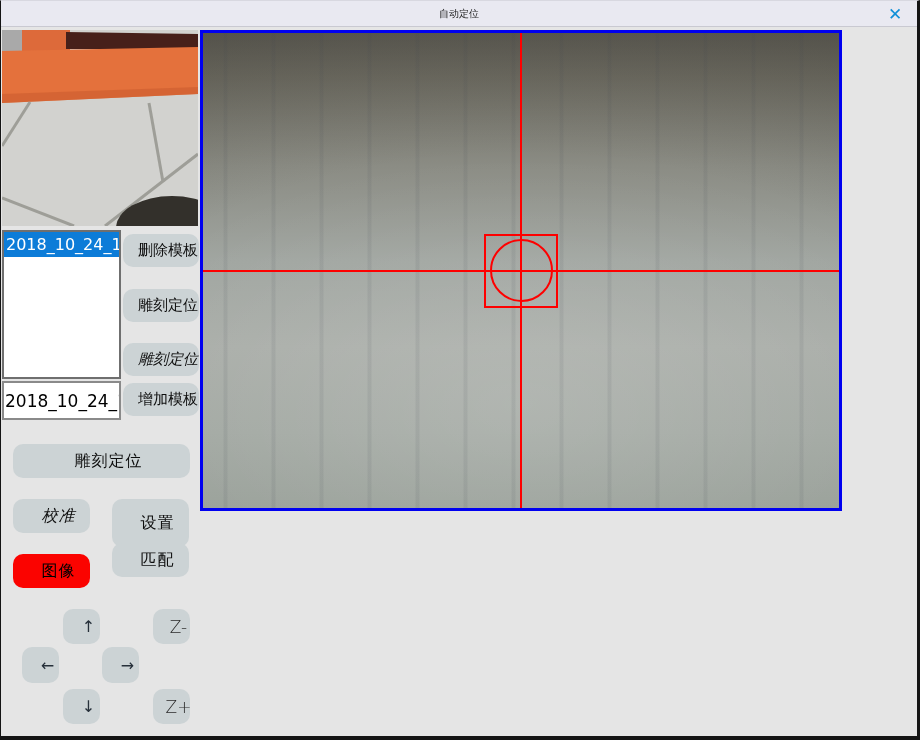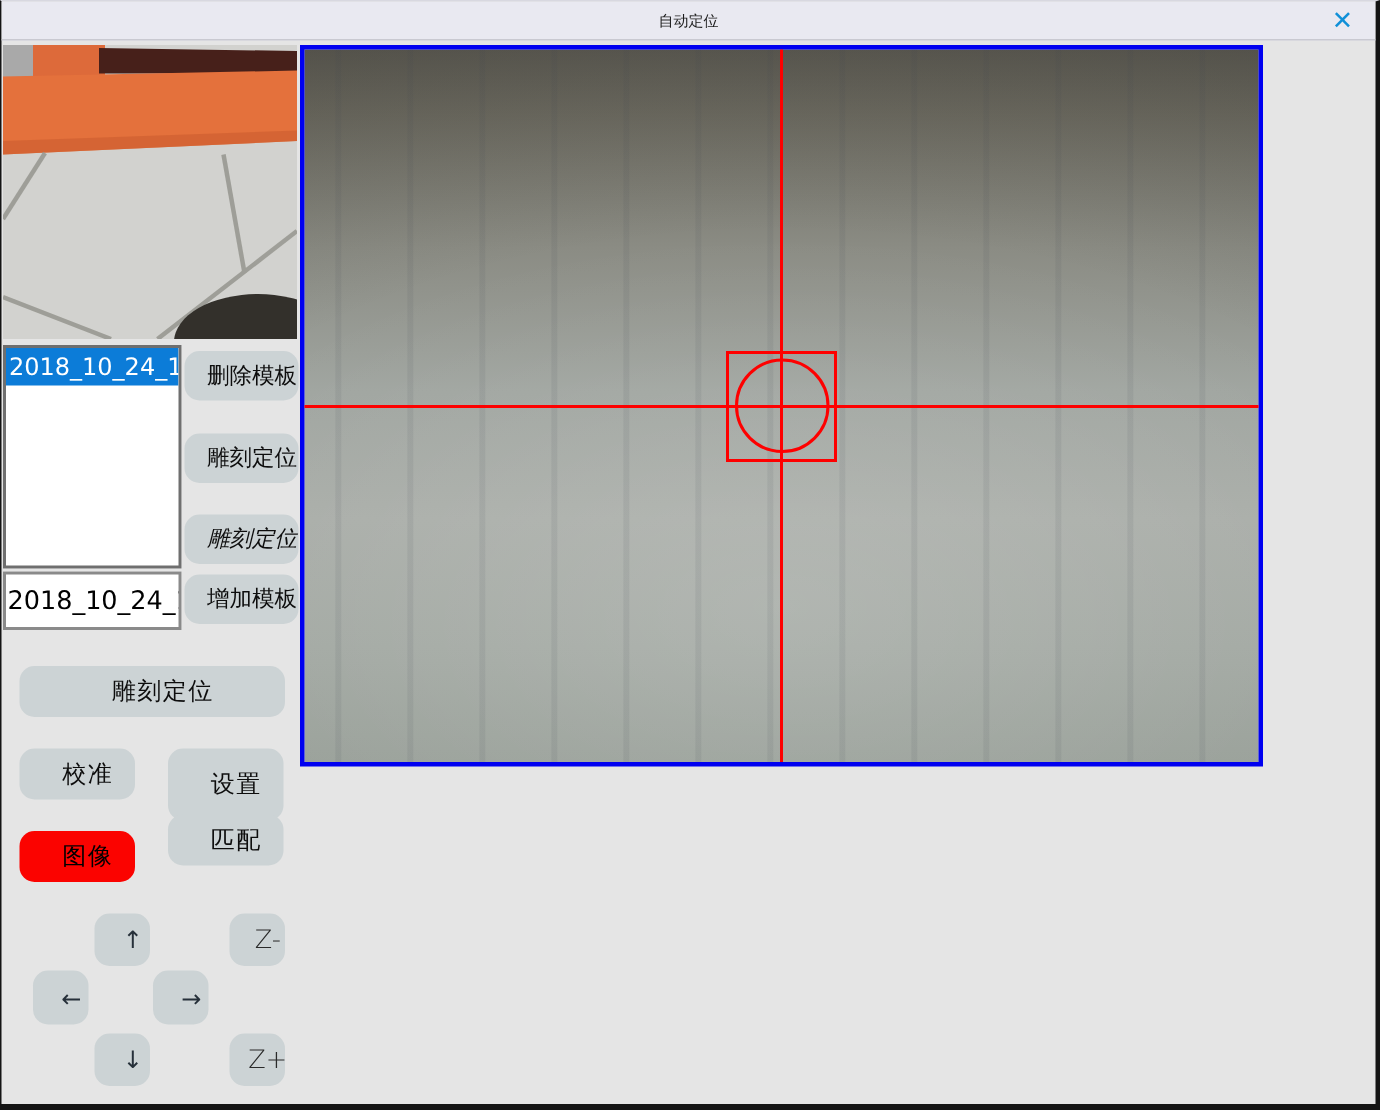--- a/index.html
+++ b/index.html
@@ -136,21 +136,21 @@
   </div>
 
   <div class="name-field">2018_10_24_11</div>
 
   <button class="btn side-btn" style="top:233px;">删除模板</button>
   <button class="btn side-btn" style="top:288px;">雕刻定位</button>
   <button class="btn side-btn" style="top:342px;font-style:italic;">雕刻定位</button>
   <button class="btn side-btn" style="top:382px;font-family:Liberation Mono, monospace;">增加模板</button>
 
   <button class="btn" style="left:12px; top:443px; width:177px; height:34px;">雕刻定位</button>
-  <button class="btn" style="left:12px; top:498px; width:77px; height:34px;">校准</button>
+  <button class="btn" style="left:12px; top:498px; width:77px; height:34px;font-style:italic;">校准</button>
   <button class="btn" style="left:111px; top:498px; width:77px; height:48px;">设置</button>
   <button class="btn red" style="left:12px; top:553px; width:77px; height:34px;text-align:right;">图像</button>
   <button class="btn" style="left:111px; top:542px; width:77px; height:34px;">匹配</button>
 
   <button class="btn jog" style="left:62px; top:608px; width:37px; height:35px;">↑</button>
   <button class="btn jog zbtn" style="left:152px; top:608px; width:37px; height:35px;">Z-</button>
   <button class="btn jog" style="left:21px; top:646px; width:37px; height:36px;">←</button>
   <button class="btn jog" style="left:101px; top:646px; width:37px; height:36px;">→</button>
   <button class="btn jog" style="left:62px; top:688px; width:37px; height:35px;">↓</button>
   <button class="btn jog zbtn" style="left:152px; top:688px; width:37px; height:35px;">Z+</button>

